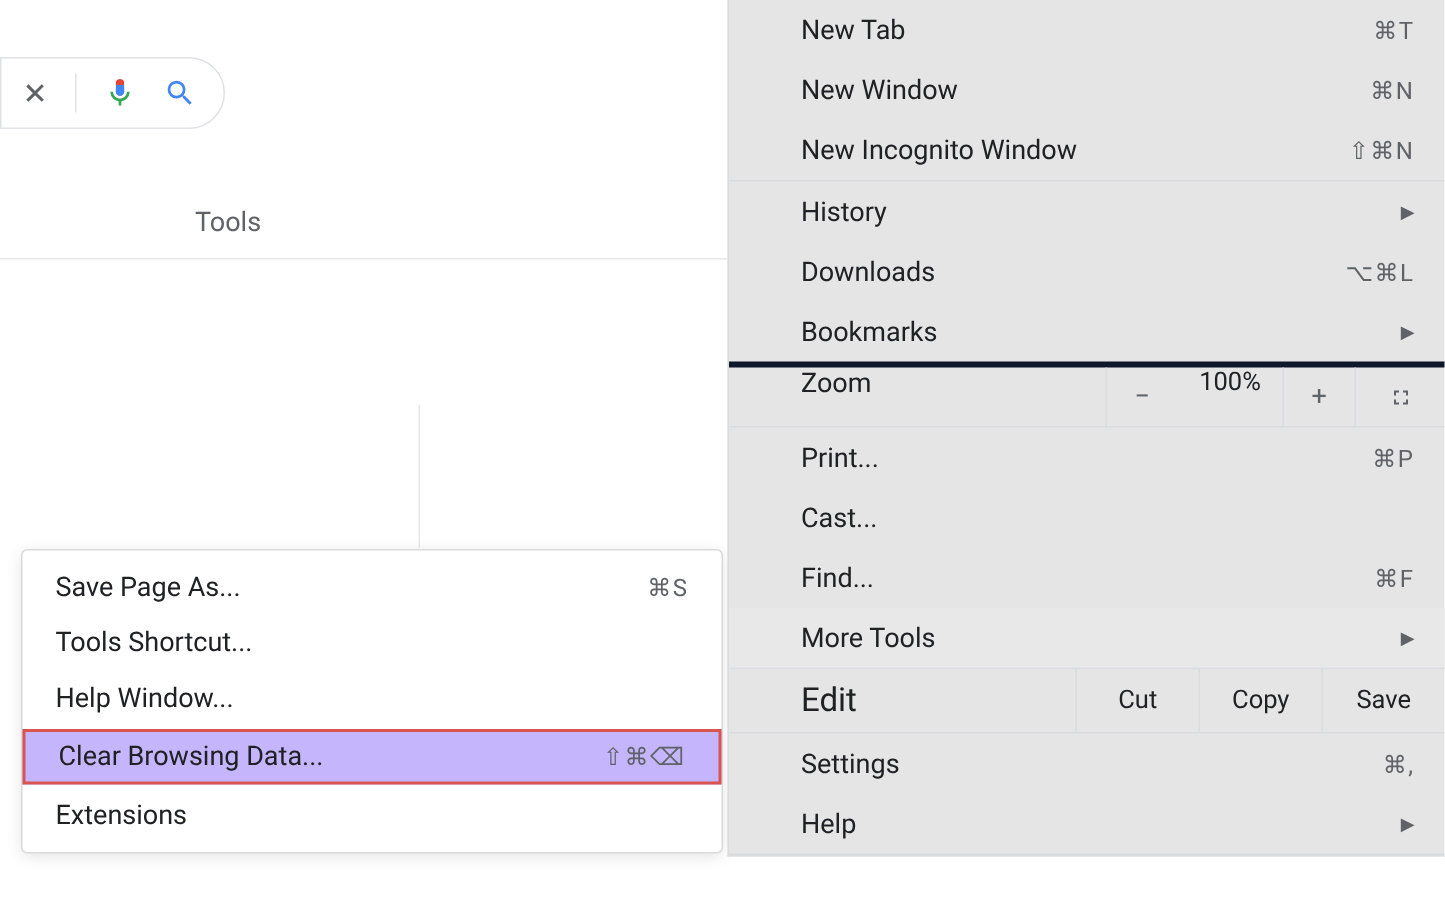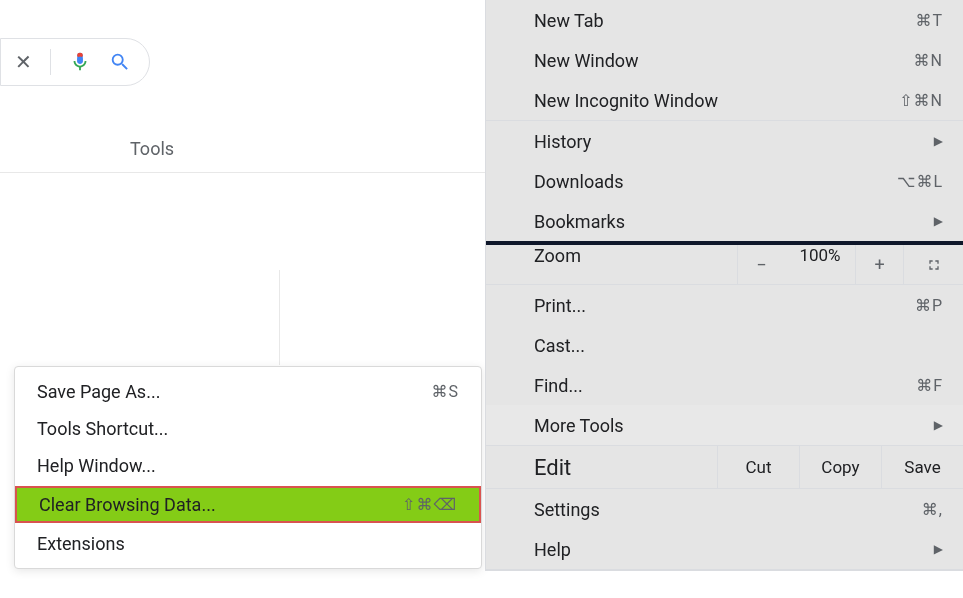--- a/index.html
+++ b/index.html
@@ -88,21 +88,21 @@
       display: flex;
       align-items: center;
       justify-content: space-between;
       height: 37px;
       padding: 0 22px;
       font-size: 18px;
       color: #202124;
       cursor: default;
     }
     .submenu-item.highlight {
-      background: #84cc16;
+      background: #c4b5fd;
       border: 2px solid #d9534f;
       margin: 2px 0;
     }
     .shortcut {
       color: #5f6368;
       font-size: 16px;
       letter-spacing: 1px;
     }
     
     

